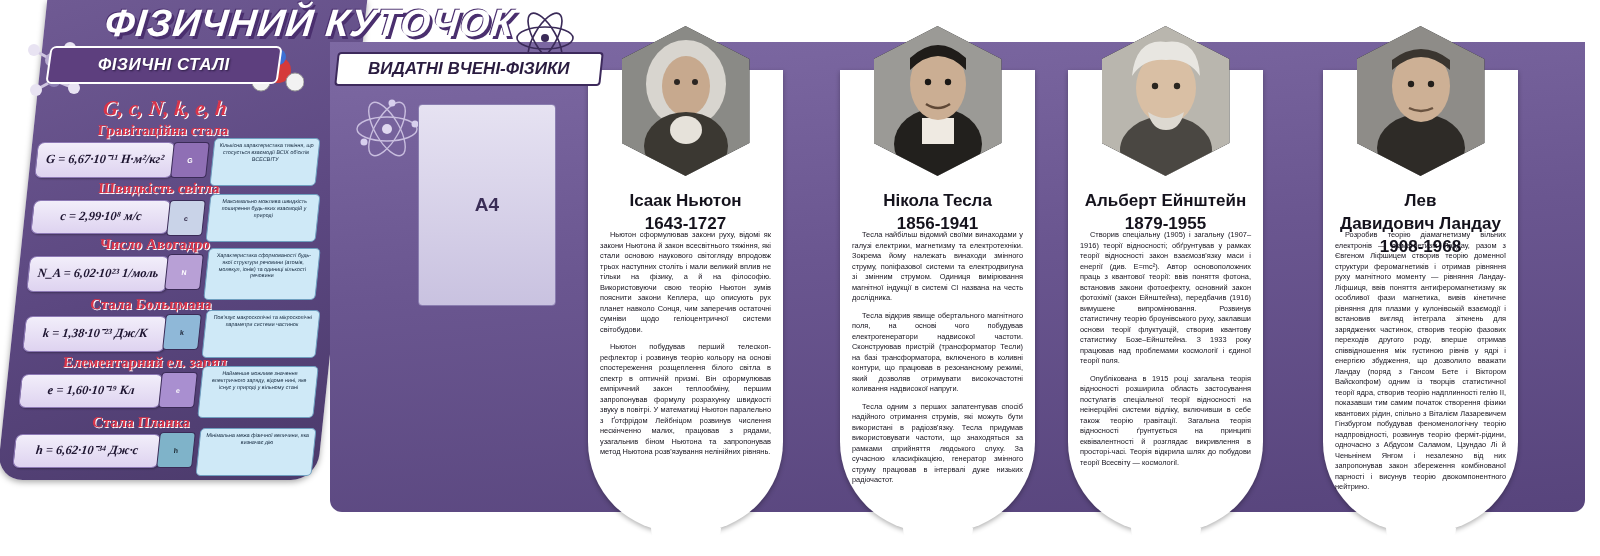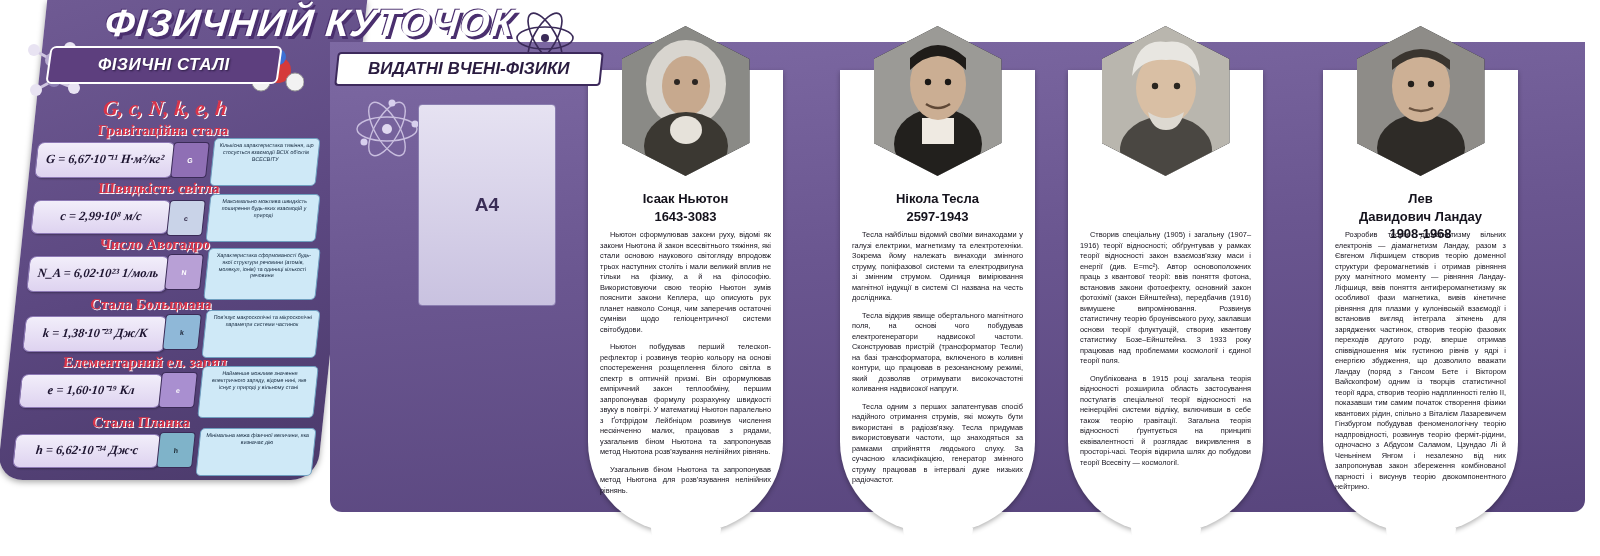--- a/index.html
+++ b/index.html
@@ -109,21 +109,21 @@
     background:#3a3a3a;
     clip-path:polygon(50% 0%,100% 22%,100% 78%,50% 100%,0% 78%,0% 22%);
     overflow:hidden;
   }
   .col .photo .frame{
     position:absolute;inset:0;
     clip-path:polygon(50% 0%,100% 22%,100% 78%,50% 100%,0% 78%,0% 22%);
   }
   .col .name{
     position:absolute;left:8px;right:8px;top:120px;text-align:center;
-    font-weight:bold;font-size:13px;color:#14121c;line-height:1.35;
+    font-weight:bold;font-size:17px;color:#14121c;line-height:1.35;
   }
   .col .body{
     position:absolute;left:12px;right:12px;top:160px;
     font-size:7.4px;line-height:1.42;color:#15121d;text-align:justify;
   }
   .col .body p{margin:0 0 7px 0;text-indent:10px;}
 
   .tail{
     position:absolute;bottom:-18px;left:50%;transform:translateX(-50%);
     width:70px;height:22px;background:#ffffff;border-radius:0 0 40px 40px;
@@ -244,46 +244,45 @@
         <ellipse cx="64" cy="58" rx="40" ry="44" fill="#d8d5cf"></ellipse>
         <ellipse cx="64" cy="60" rx="24" ry="30" fill="#c7a98e"></ellipse>
         <ellipse cx="64" cy="120" rx="42" ry="34" fill="#3b3832"></ellipse>
         <ellipse cx="64" cy="104" rx="16" ry="14" fill="#e6e2da"></ellipse>
         <circle cx="55" cy="56" r="3" fill="#2b2622"></circle>
         <circle cx="73" cy="56" r="3" fill="#2b2622"></circle>
       </svg>
     </div>
     <div class="name">
       <span>Ісаак Ньютон</span><br>
-      <span>1643-3083</span>
+      <span>1643-1727</span>
     </div>
     <div class="body">
       <p>Ньютон сформулював закони руху, відомі як закони Ньютона й закон всесвітнього тяжіння, які стали основою наукового світогляду впродовж трьох наступних століть і мали великий вплив не тільки на фізику, а й на філософію. Використовуючи свою теорію Ньютон зумів пояснити закони Кеплера, що описують рух планет навколо Сонця, чим заперечив остаточні сумніви щодо геліоцентричної системи світобудови.</p>
       <p>Ньютон побудував перший телескоп-рефлектор і розвинув теорію кольору на основі спостереження розщеплення білого світла в спектр в оптичній призмі. Він сформулював емпіричний закон теплообміну, першим запропонував формулу розрахунку швидкості звуку в повітрі. У математиці Ньютон паралельно з Ґотфрідом Лейбніцом розвинув числення нескінченно малих, працював з рядами, узагальнив біном Ньютона та запропонував метод Ньютона розв'язування нелінійних рівнянь.</p>
-      <p>Узагальнив біном Ньютона та запропонував метод Ньютона для розв'язування нелінійних рівнянь.</p>
     </div>
     <div class="tail"></div>
   </div>
 
   <div class="col" style="left:828px;margin-left:12px;">
     <div class="photo">
       <svg class="frame" viewBox="0 0 128 150" width="128" height="150">
         <rect width="128" height="150" fill="#9b9a96"></rect>
         <ellipse cx="64" cy="118" rx="44" ry="36" fill="#22201d"></ellipse>
         <rect x="48" y="92" width="32" height="26" fill="#efeae2"></rect>
         <ellipse cx="64" cy="58" rx="28" ry="36" fill="#cbae93"></ellipse>
         <path d="M36 44 Q64 16 92 44 L92 32 Q64 6 36 32 Z" fill="#1f1c19"></path>
         <circle cx="54" cy="56" r="3.2" fill="#1b1815"></circle>
         <circle cx="74" cy="56" r="3.2" fill="#1b1815"></circle>
         <path d="M52 78 Q64 86 76 78" stroke="#5e4735" stroke-width="2.5" fill="none"></path>
       </svg>
     </div>
     <div class="name">
       <span>Нікола Тесла</span><br>
-      <span>2597-1943</span>
+      <span>1856-1941</span>
     </div>
     <div class="body">
       <p>Тесла найбільш відомий своїми винаходами у галузі електрики, магнетизму та електротехніки. Зокрема йому належать винаходи змінного струму, поліфазової системи та електродвигуна зі змінним струмом. Одиниця вимірювання магнітної індукції в системі СІ названа на честь дослідника.</p>
       <p>Тесла відкрив явище обертального магнітного поля, на основі чого побудував електрогенератори надвисокої частоти. Сконструював пристрій (трансформатор Тесли) на базі трансформатора, включеного в коливні контури, що працював в резонансному режимі, який дозволяв отримувати високочастотні коливання надвисокої напруги.</p>
       <p>Тесла одним з перших запатентував спосіб надійного отримання струмів, які можуть бути використані в радіозв'язку. Тесла придумав використовувати частоти, що знаходяться за рамками сприйняття людського слуху. За сучасною класифікацією, генератор змінного струму працював в інтервалі дуже низьких радіочастот.</p>
     </div>
     <div class="tail"></div>
   </div>
 
   <div class="col" style="left:1068px;">
@@ -291,20 +290,24 @@
       <svg class="frame" viewBox="0 0 128 150" width="128" height="150">
         <rect width="128" height="150" fill="#b9b6ae"></rect>
         <ellipse cx="64" cy="124" rx="46" ry="34" fill="#4a4742"></ellipse>
         <ellipse cx="64" cy="62" rx="30" ry="36" fill="#d9bfa4"></ellipse>
         <path d="M30 50 Q34 12 64 16 Q96 12 98 50 Q86 32 64 34 Q42 32 30 50 Z" fill="#e8e6e1"></path>
         <path d="M46 86 Q64 98 82 86 Q78 104 64 104 Q50 104 46 86 Z" fill="#ddd9d1"></path>
         <circle cx="53" cy="60" r="3.2" fill="#2a2620"></circle>
         <circle cx="75" cy="60" r="3.2" fill="#2a2620"></circle>
       </svg>
     </div>
+    <div class="name">
+      <span>Альберт Ейнштейн</span><br>
+      <span>1879-1955</span>
+    </div>
     <div class="body">
       <p>Створив спеціальну (1905) і загальну (1907–1916) теорії відносності; обґрунтував у рамках теорії відносності закон взаємозв'язку маси і енергії (див. E=mc²). Автор основоположних праць з квантової теорії: ввів поняття фотона, встановив закони фотоефекту, основний закон фотохімії (закон Ейнштейна), передбачив (1916) вимушене випромінювання. Розвинув статистичну теорію броунівського руху, заклавши основи теорії флуктуацій, створив квантову статистику Бозе–Ейнштейна. З 1933 року працював над проблемами космології і єдиної теорії поля.</p>
       <p>Опублікована в 1915 році загальна теорія відносності розширила область застосування постулатів спеціальної теорії відносності на неінерційні системи відліку, включивши в себе також теорію гравітації. Загальна теорія відносності ґрунтується на принципі еквівалентності й розглядає викривлення в просторі-часі. Теорія відкрила шлях до побудови теорії Всесвіту — космології.</p>
     </div>
     <div class="tail"></div>
   </div>
 
   <div class="col" style="left:1308px;margin-left:15px;">
     <div class="photo">
       <svg class="frame" viewBox="0 0 128 150" width="128" height="150">

